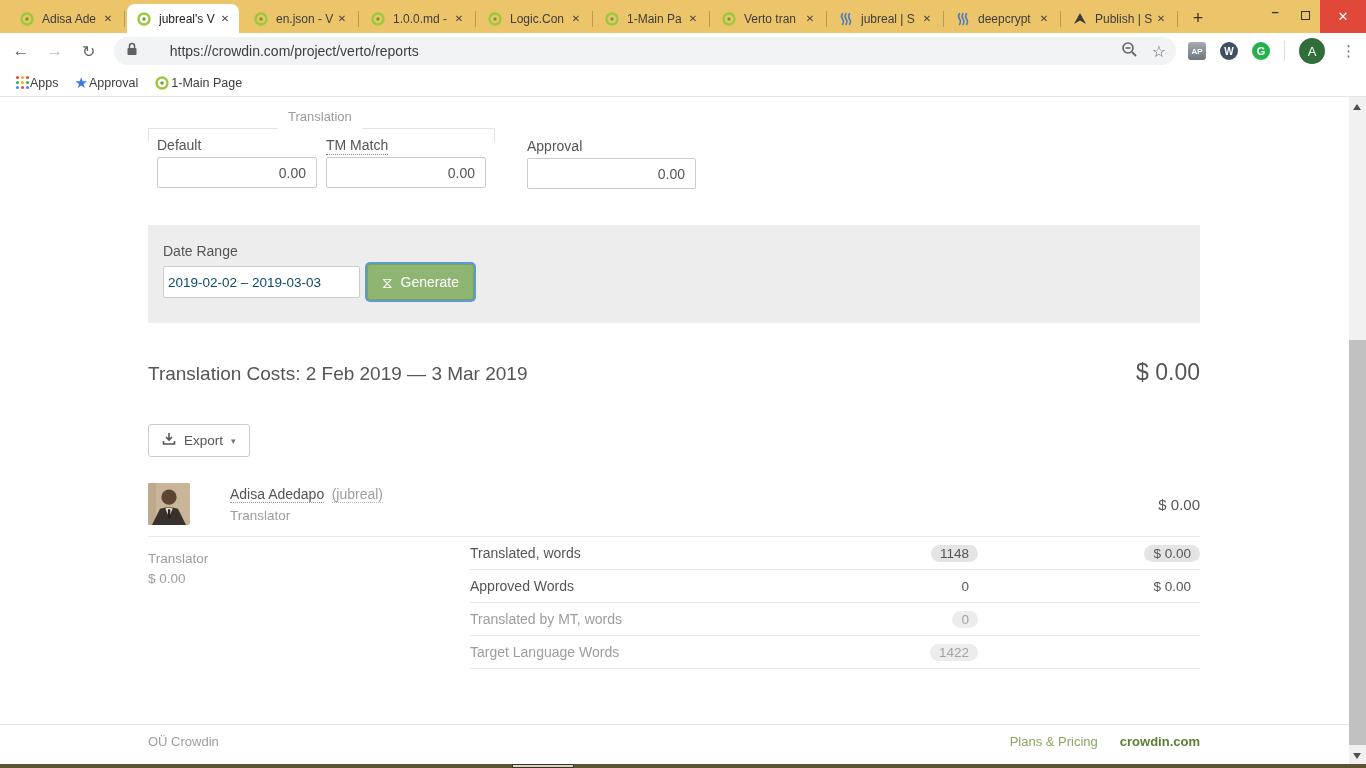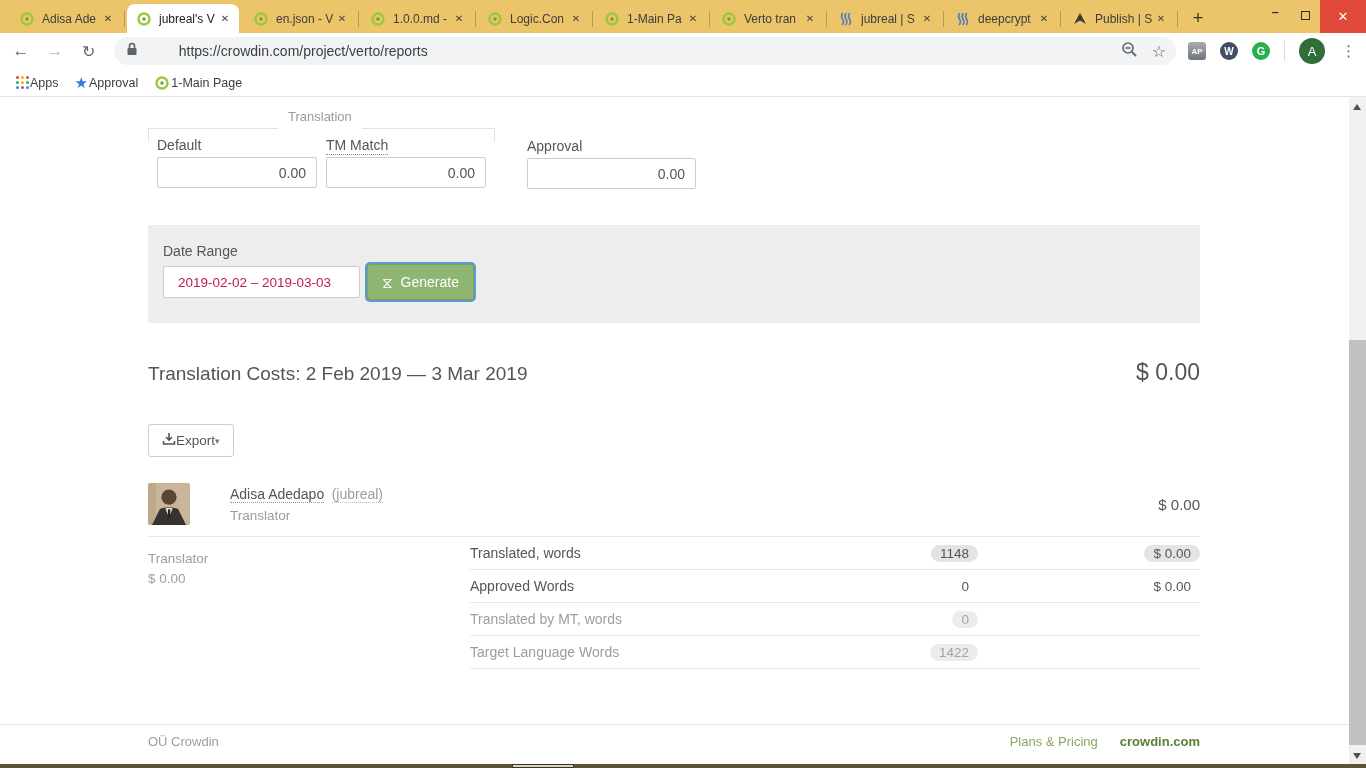--- a/index.html
+++ b/index.html
@@ -30,21 +30,21 @@
   .win-btn.close::before { content:"\2715"; }
 
   .toolbar { position:absolute; top:33px; left:0; width:1366px; height:36px; background:#fff; display:flex; align-items:center; }
   .nav-ic { width:26px; height:26px; display:flex; align-items:center; justify-content:center;
             font-size:17px; color:#5f6368; margin-left:8px; border-radius:50%; }
   .nav-ic.back::before { content:"\2190"; }
   .nav-ic.fwd { color:#b9bdc1; } .nav-ic.fwd::before { content:"\2192"; }
   .nav-ic.reload::before { content:"\21BB"; font-size:16px; }
   .omnibox { margin-left:12px; width:1066px; height:28px; background:#f1f3f4; border-radius:14px;
              display:flex; align-items:center; padding:0 10px 0 12px; }
-  .url-text { flex:1; font-size:14px; color:#3c4043; margin-left:9px; white-space:nowrap; overflow:hidden;padding-left:32px; }
+  .url-text { flex:1; font-size:14px; color:#3c4043; white-space:nowrap; overflow:hidden;padding-left:32px; }
   .omni-right { display:flex; align-items:center; gap:14px; }
   .star-ic { font-size:16px; color:#5f6368; } .star-ic::before { content:"\2606"; }
   .ext-row { display:flex; align-items:center; margin-left:12px; gap:14px; }
   .ext-ap { width:18px; height:18px; border-radius:3px; background:linear-gradient(#a7adb3,#6e757c);
             color:#fff; font-size:8px; font-weight:bold; display:flex; align-items:center; justify-content:center; }
   .ext-w { width:18px; height:18px; border-radius:50%; background:#414e63; color:#fff; font-size:10px; font-weight:bold;
            display:flex; align-items:center; justify-content:center; }
   .ext-g { width:18px; height:18px; border-radius:50%; background:#25b14b; color:#fff; font-size:11px; font-weight:bold;
            display:flex; align-items:center; justify-content:center; }
   .tb-sep { width:1px; height:20px; background:#dadce0; }
@@ -72,33 +72,33 @@
   .legend { position:absolute; top:12px; left:130px; background:#fff; padding:0 10px 6px; color:#9b9b9b; font-size:13px; z-index:2; }
   .f-label { position:absolute; font-size:14px; color:#555; }
   .f-label.dotted { border-bottom:1px dotted #8a8a8a; padding-bottom:1px; }
   .f-input { position:absolute; width:160px; height:31px; border:1px solid #ccc; border-radius:2px;
              font-size:14px; color:#555; text-align:right; padding:0 10px; font-family:inherit; background:#fff; }
 
   
   .date-panel { top:128px; height:98px; background:#ededed; }
   .dp-label { position:absolute; left:15px; top:18px; font-size:14px; color:#555; }
   .dp-input { position:absolute; left:15px; top:41px; width:197px; height:32px; border:1px solid #ccc; border-radius:2px;
-              font-size:13.5px; color:#be185d; padding:0 14px; font-family:inherit; }
+              font-size:13.5px; color:#0c4a6e; padding:0 4px; font-family:inherit; }
   .generate-btn { position:absolute; left:219px; top:39px; width:107px; height:36px; background:#8fb573;
                   border:1px solid #79a25a; box-shadow:0 0 0 2px #5e9ad2; border-radius:3px;
                   color:#fff; font-size:14px; font-family:inherit; display:flex; align-items:center; justify-content:center; gap:8px; }
   .hourglass { font-size:15px; line-height:1; } .hourglass::before { content:"\29D6"; }
 
   
   .report-head { top:262px; display:flex; justify-content:space-between; align-items:baseline; }
   .report-title { font-size:19px; font-weight:400; color:#555; }
   .report-total { font-size:23px; font-weight:400; color:#555; }
 
   .export-row { top:327px; }
-  .export-btn { display:inline-flex; align-items:center; padding:7px 13px; background:#fff;
+  .export-btn { display:inline-flex; align-items:center; gap:8px; padding:7px 13px; background:#fff;
                 border:1px solid #ccc; border-radius:3px; font-size:13.5px; color:#555; font-family:inherit; }
   .caret-down { font-size:9px; color:#777; } .caret-down::before { content:"\25BE"; }
 
   .user-row { top:386px; display:flex; align-items:center;gap:28px; }
   .u-avatar { width:42px; height:42px; border-radius:2px; flex:none; overflow:hidden; }
   .u-meta { margin-left:12px; flex:1; }
   .u-name { font-size:14px; color:#555; border-bottom:1px dotted #999; }
   .u-handle { font-size:14px; color:#9d9d9d; border-bottom:1px dotted #bbb; margin-left:3px; }
   .u-role { font-size:13.5px; color:#9d9d9d; margin-top:5px; }
   .u-cost { font-size:15px; color:#555; }

